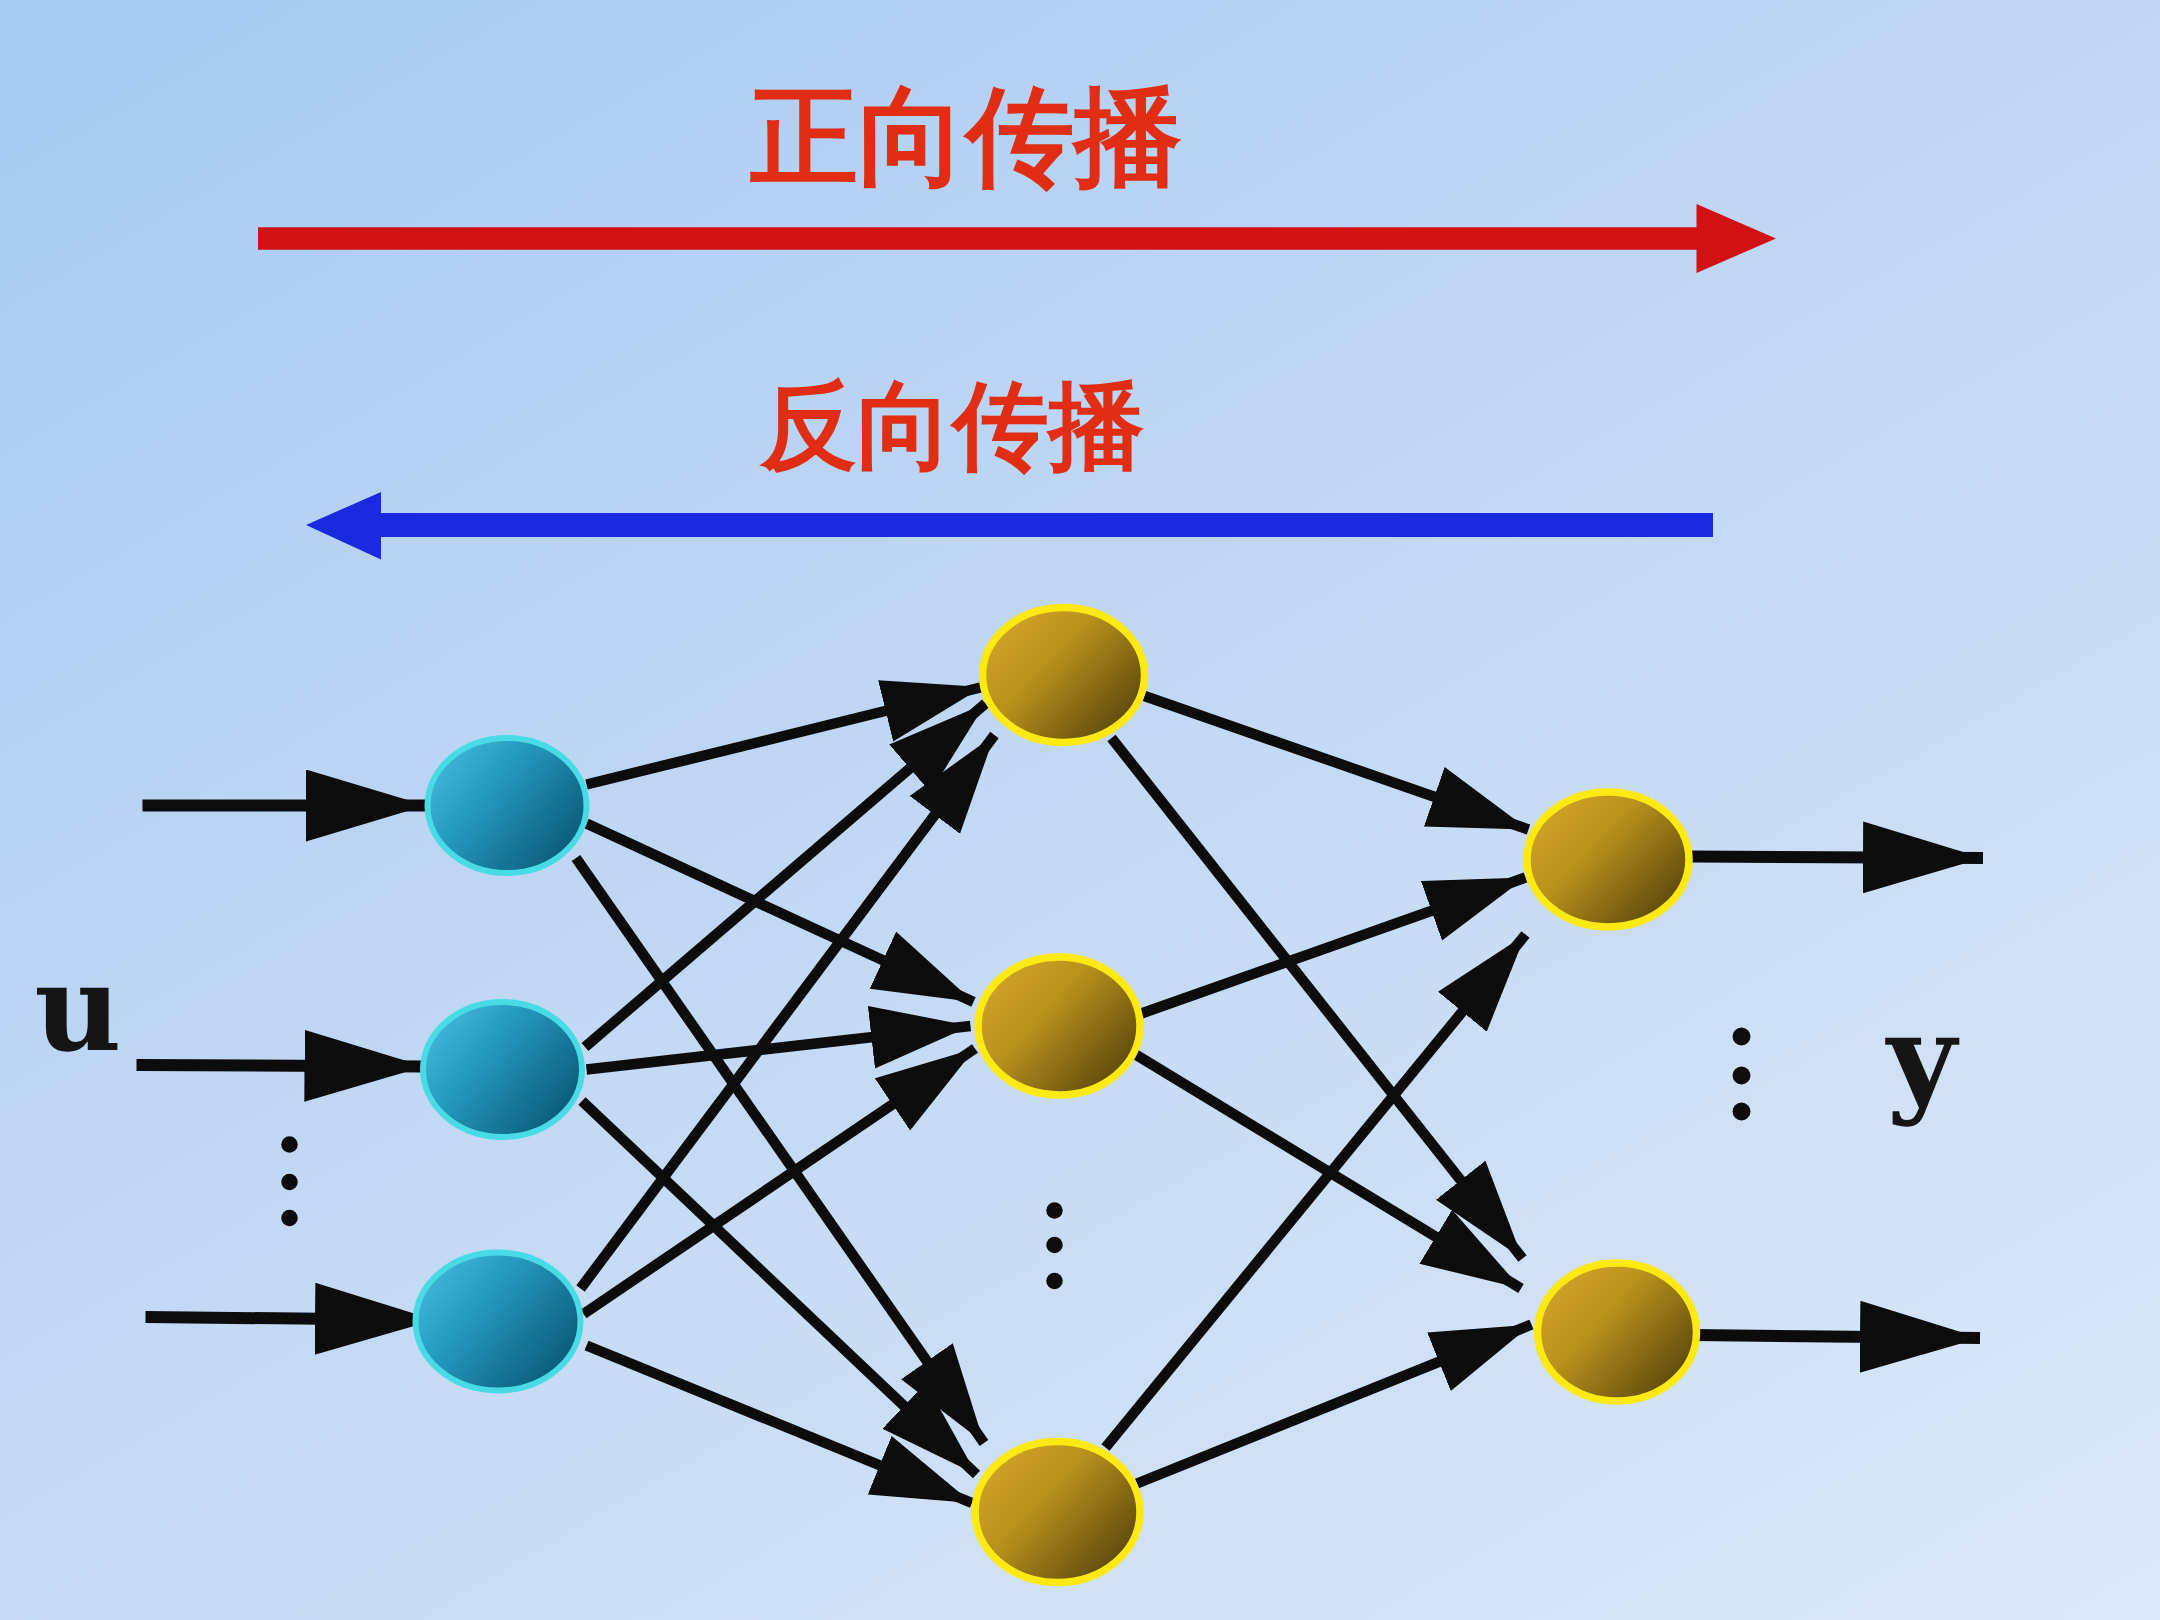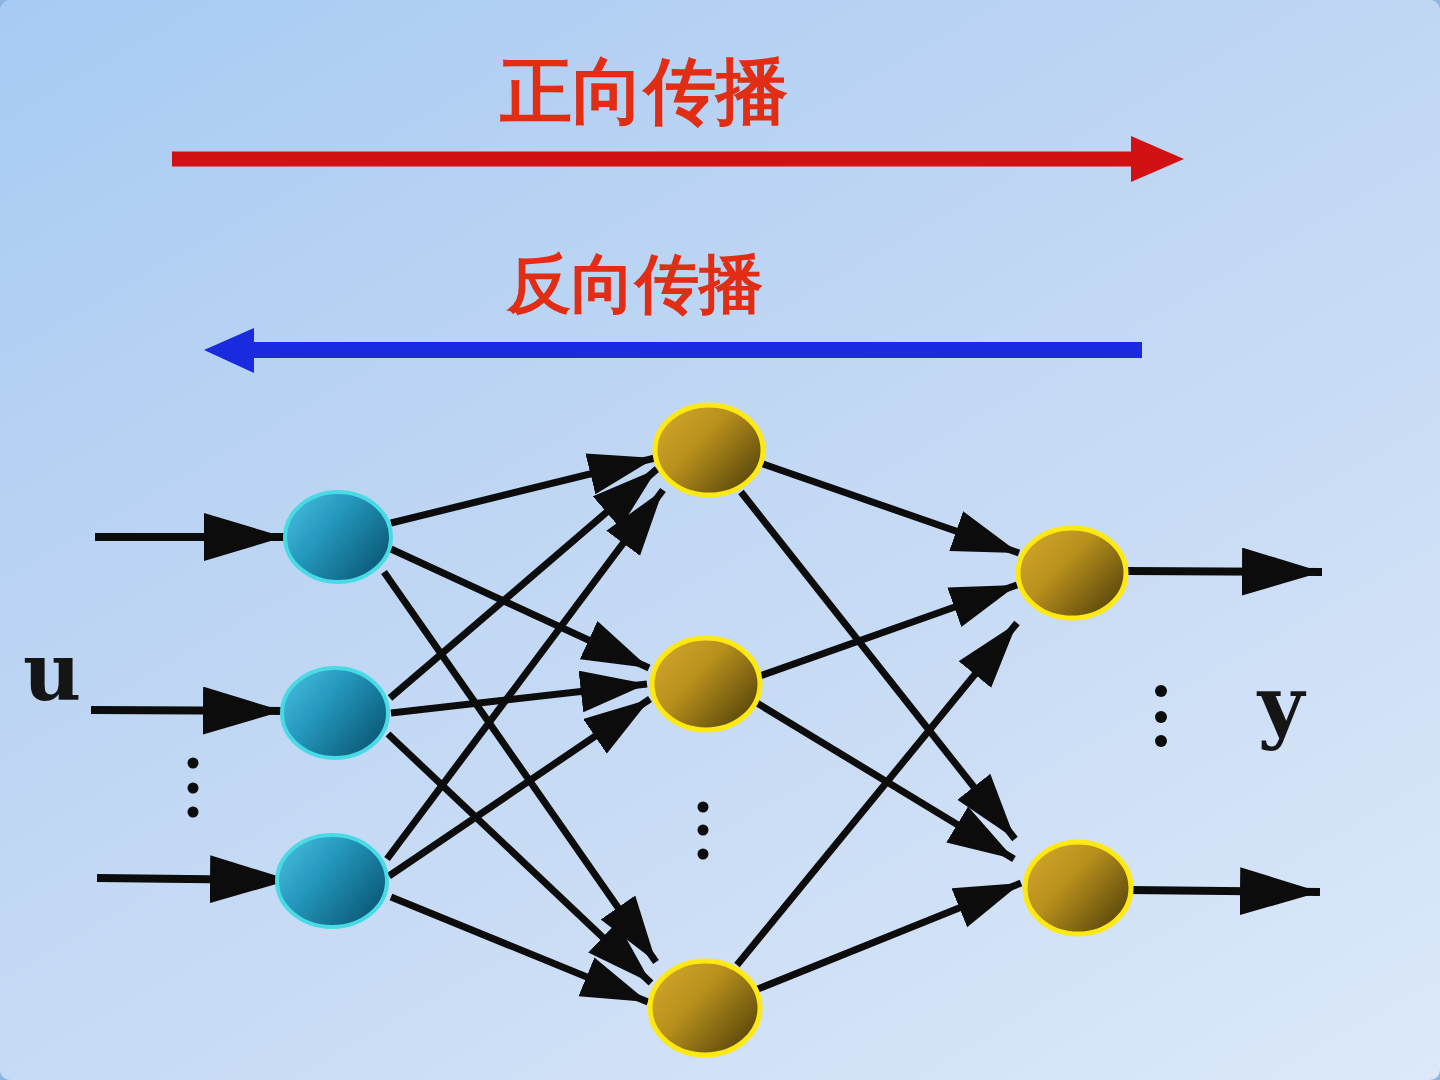--- a/index.html
+++ b/index.html
@@ -2,21 +2,20 @@
 <html><head>
 <meta charset="utf-8">
 <style>
   html,body{margin:0;padding:0;background:#8fb6e0;}
   .stage{
     position:relative;
     width:1440px;height:1080px;
     overflow:hidden;
     background:linear-gradient(150deg,#a7cbf4 0%,#b9d3f3 30%,#c9dcf5 62%,#dce9fa 100%);
     font-family:"DejaVu Sans",sans-serif;
-    border-radius:10px;
   }
   .stage svg{position:absolute;left:0;top:0;}
   .cjk-title{font-family:"DejaVu Sans",sans-serif;font-weight:600;}
   .math-label{font-family:"DejaVu Serif","Liberation Serif",serif;font-weight:bold;}
 </style>
 </head>
 <body>
 
 <div class="stage">
 

